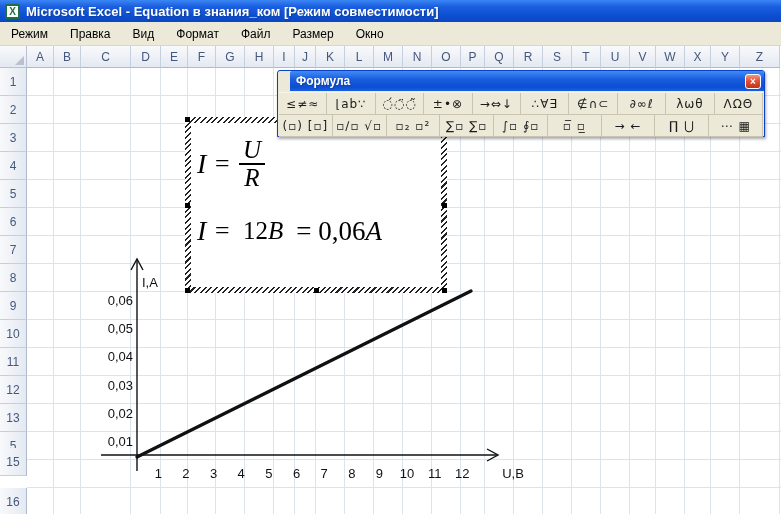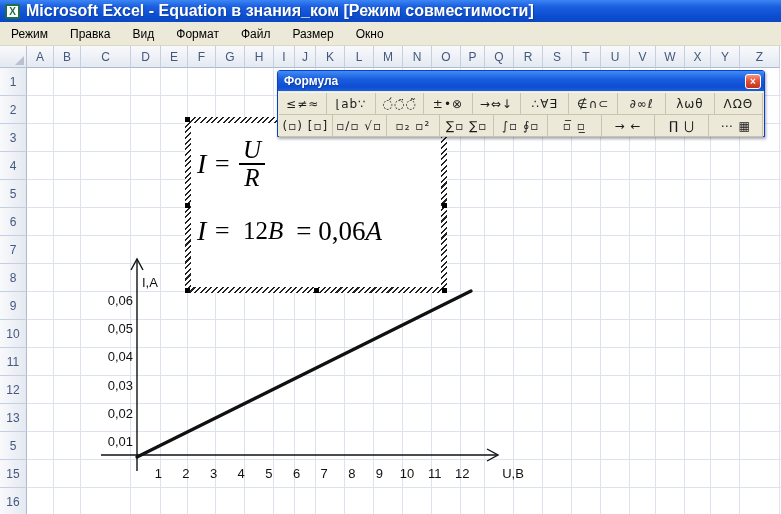--- a/index.html
+++ b/index.html
@@ -7,21 +7,21 @@
               font-family:"Liberation Sans", sans-serif; }
   #stage { position:relative; width:781px; height:514px; background:#fff; }
 
   
   .titlebar { position:absolute; left:0; top:0; width:781px; height:22px;
     background:linear-gradient(180deg,#3b86f4 0%,#1b5fe0 30%,#0d4fd2 70%,#0a47c2 100%);
     display:flex; align-items:center; padding-left:5px; }
   .xl-icon { width:15px; height:15px; background:#fff; border:2px solid #1d7044;
     border-radius:2px; color:#1d7044; font:bold 10px/11px "Liberation Sans",sans-serif;
     text-align:center; margin-right:6px; }
-  .titletext { color:#fff; font-weight:bold; font-size:16px; text-shadow:1px 1px 1px #1040a0; white-space:nowrap;text-align:right; }
+  .titletext { color:#fff; font-weight:bold; font-size:13px; text-shadow:1px 1px 1px #1040a0; white-space:nowrap;text-align:right; }
 
   
   .menubar { position:absolute; left:0; top:22px; width:781px; height:24px;
     background:#ece9d8; border-bottom:1px solid #dcd8c4; display:flex; align-items:center; }
   .menuitem { padding:0 11px; font-size:12px; color:#000; line-height:24px; cursor:default; }
 
   
   .corner { position:absolute; left:0; top:46px; width:27px; height:22px;
     background:linear-gradient(180deg,#f8f9fb,#e3e8f1); border-right:1px solid #b8c1d1;
     border-bottom:1px solid #b8c1d1; }
@@ -56,21 +56,21 @@
   .frac .den { font-size:25px; line-height:1.05; padding:0 5px; border-top:2px solid #000; }
   .up { font-style:normal; }
   .res { font-size:27px; padding-left:8px; white-space:nowrap; }
 
   
   .ftool { position:absolute; left:277px; top:70px; width:488px; height:67px; z-index:5;
     border:1px solid #0842c8; border-radius:3px 3px 0 0; background:#ece9d8;
     box-shadow:1px 2px 3px rgba(0,0,40,.35); }
   .ftitle { height:20px; border-radius:2px 2px 0 0; display:flex; align-items:center;
     background:linear-gradient(180deg,#418cf6 0%,#1a5ee0 40%,#0d4ed2 80%,#1a5ee0 100%);
-    padding:0 3px 0 6px; }
+    padding:0 3px 0 6px;margin-left:12px; }
   .ftitle .txt { flex:1; color:#fff; font-weight:bold; font-size:12px; text-shadow:1px 1px 1px #1040a0; }
   .fclose { width:16px; height:15px; border:1px solid #fff; border-radius:3px;
     background:linear-gradient(180deg,#f2987e,#e35139 45%,#c1331c);
     color:#fff; font:bold 10px/13px "Liberation Sans",sans-serif; text-align:center; cursor:default; }
   .fbody { position:absolute; left:1px; right:1px; top:21px; bottom:1px; background:#ece9d8;
     border-top:1px solid #f6f4ea; }
   .trow { display:flex; height:22px; border-bottom:1px solid #c8c4b0; }
   .tbtn { height:100%; display:flex; align-items:center; justify-content:center;
     border-right:1px solid #c8c4b0; color:#1b1b1b; font-size:12px;
     font-family:"DejaVu Sans",sans-serif; letter-spacing:1px; white-space:nowrap; cursor:default; }
@@ -132,21 +132,21 @@
       <div class="rowh" style="top: 180px; height: 28px;">5</div>
       <div class="rowh" style="top: 208px; height: 28px;">6</div>
       <div class="rowh" style="top: 236px; height: 28px;">7</div>
       <div class="rowh" style="top: 264px; height: 28px;">8</div>
       <div class="rowh" style="top: 292px; height: 28px;">9</div>
       <div class="rowh" style="top: 320px; height: 28px;">10</div>
       <div class="rowh" style="top: 348px; height: 28px;">11</div>
       <div class="rowh" style="top: 376px; height: 28px;">12</div>
       <div class="rowh" style="top: 404px; height: 28px;">13</div>
       <div class="rowh" style="top: 432px; height: 28px;">5</div>
-      <div class="rowh" style="top: 460px; height: 28px;">15</div>
+      <div class="rowh" style="top: 448px; height: 28px;">15</div>
       <div class="rowh" style="top: 488px; height: 28px;">16</div>
     </div>
   <div id="gridlines">
       <div class="vline" style="left: 53px;"></div>
       <div class="vline" style="left: 80px;"></div>
       <div class="vline" style="left: 130px;"></div>
       <div class="vline" style="left: 160px;"></div>
       <div class="vline" style="left: 187px;"></div>
       <div class="vline" style="left: 215px;"></div>
       <div class="vline" style="left: 244px;"></div>

